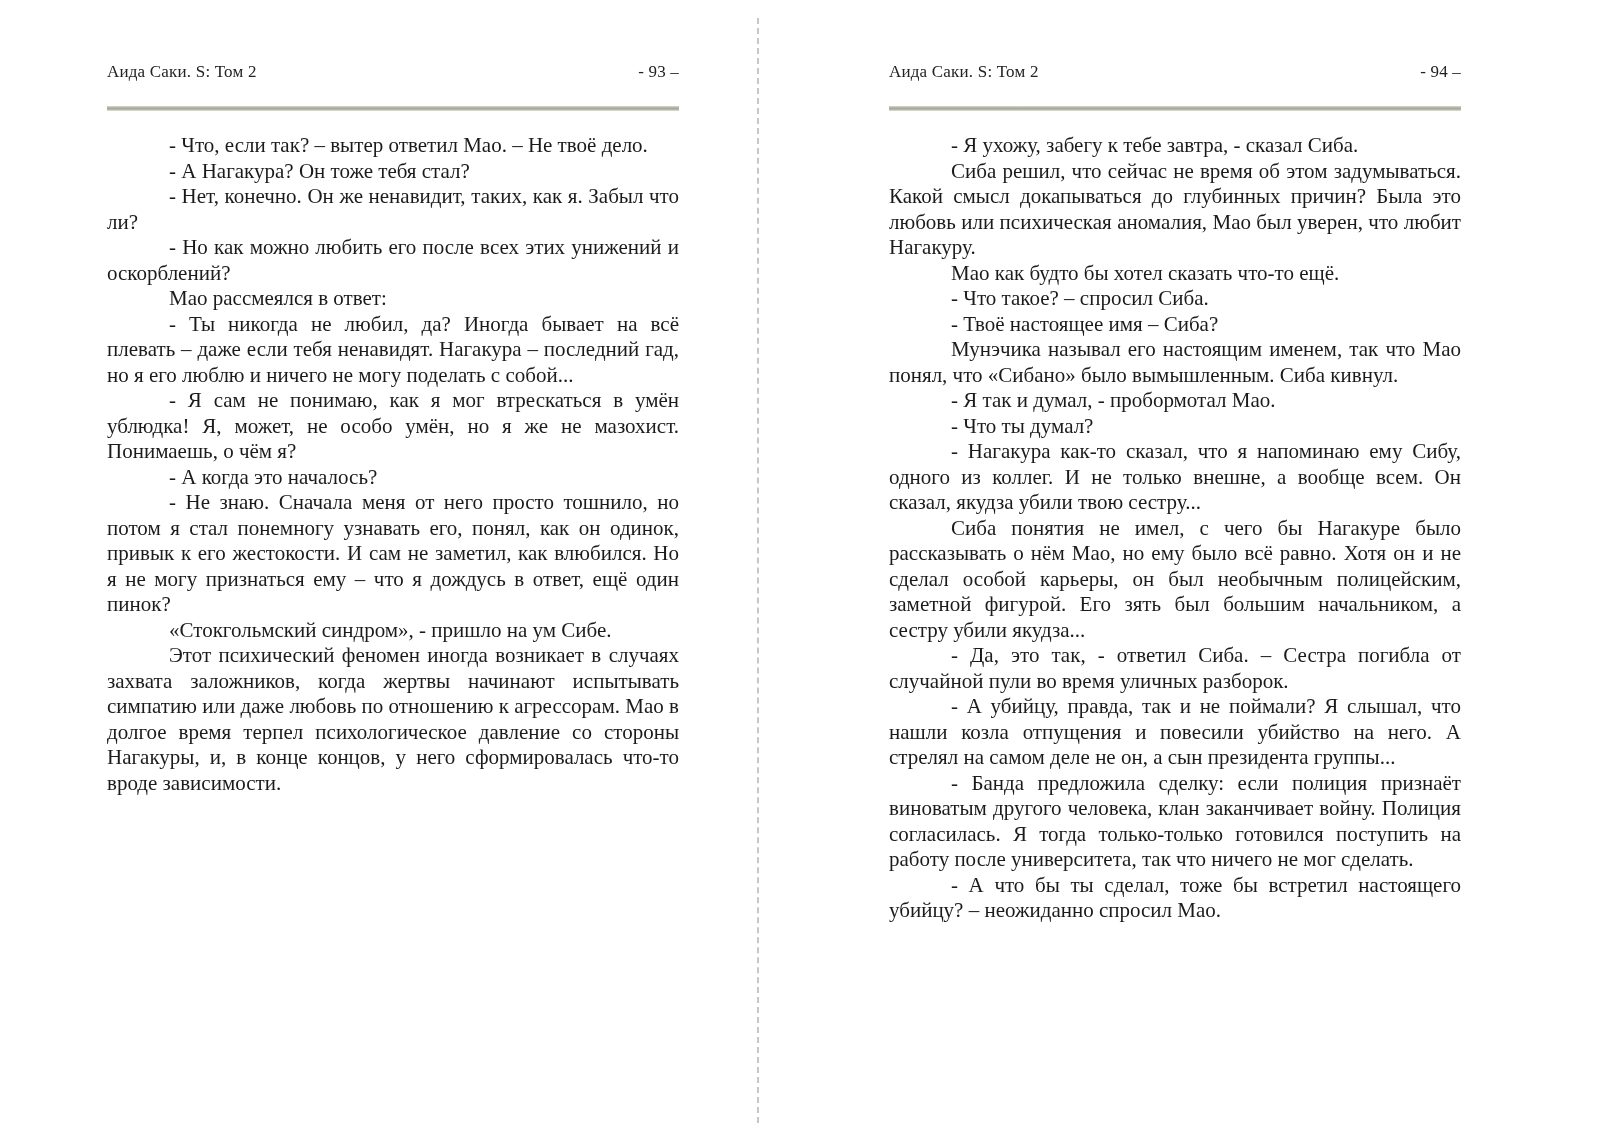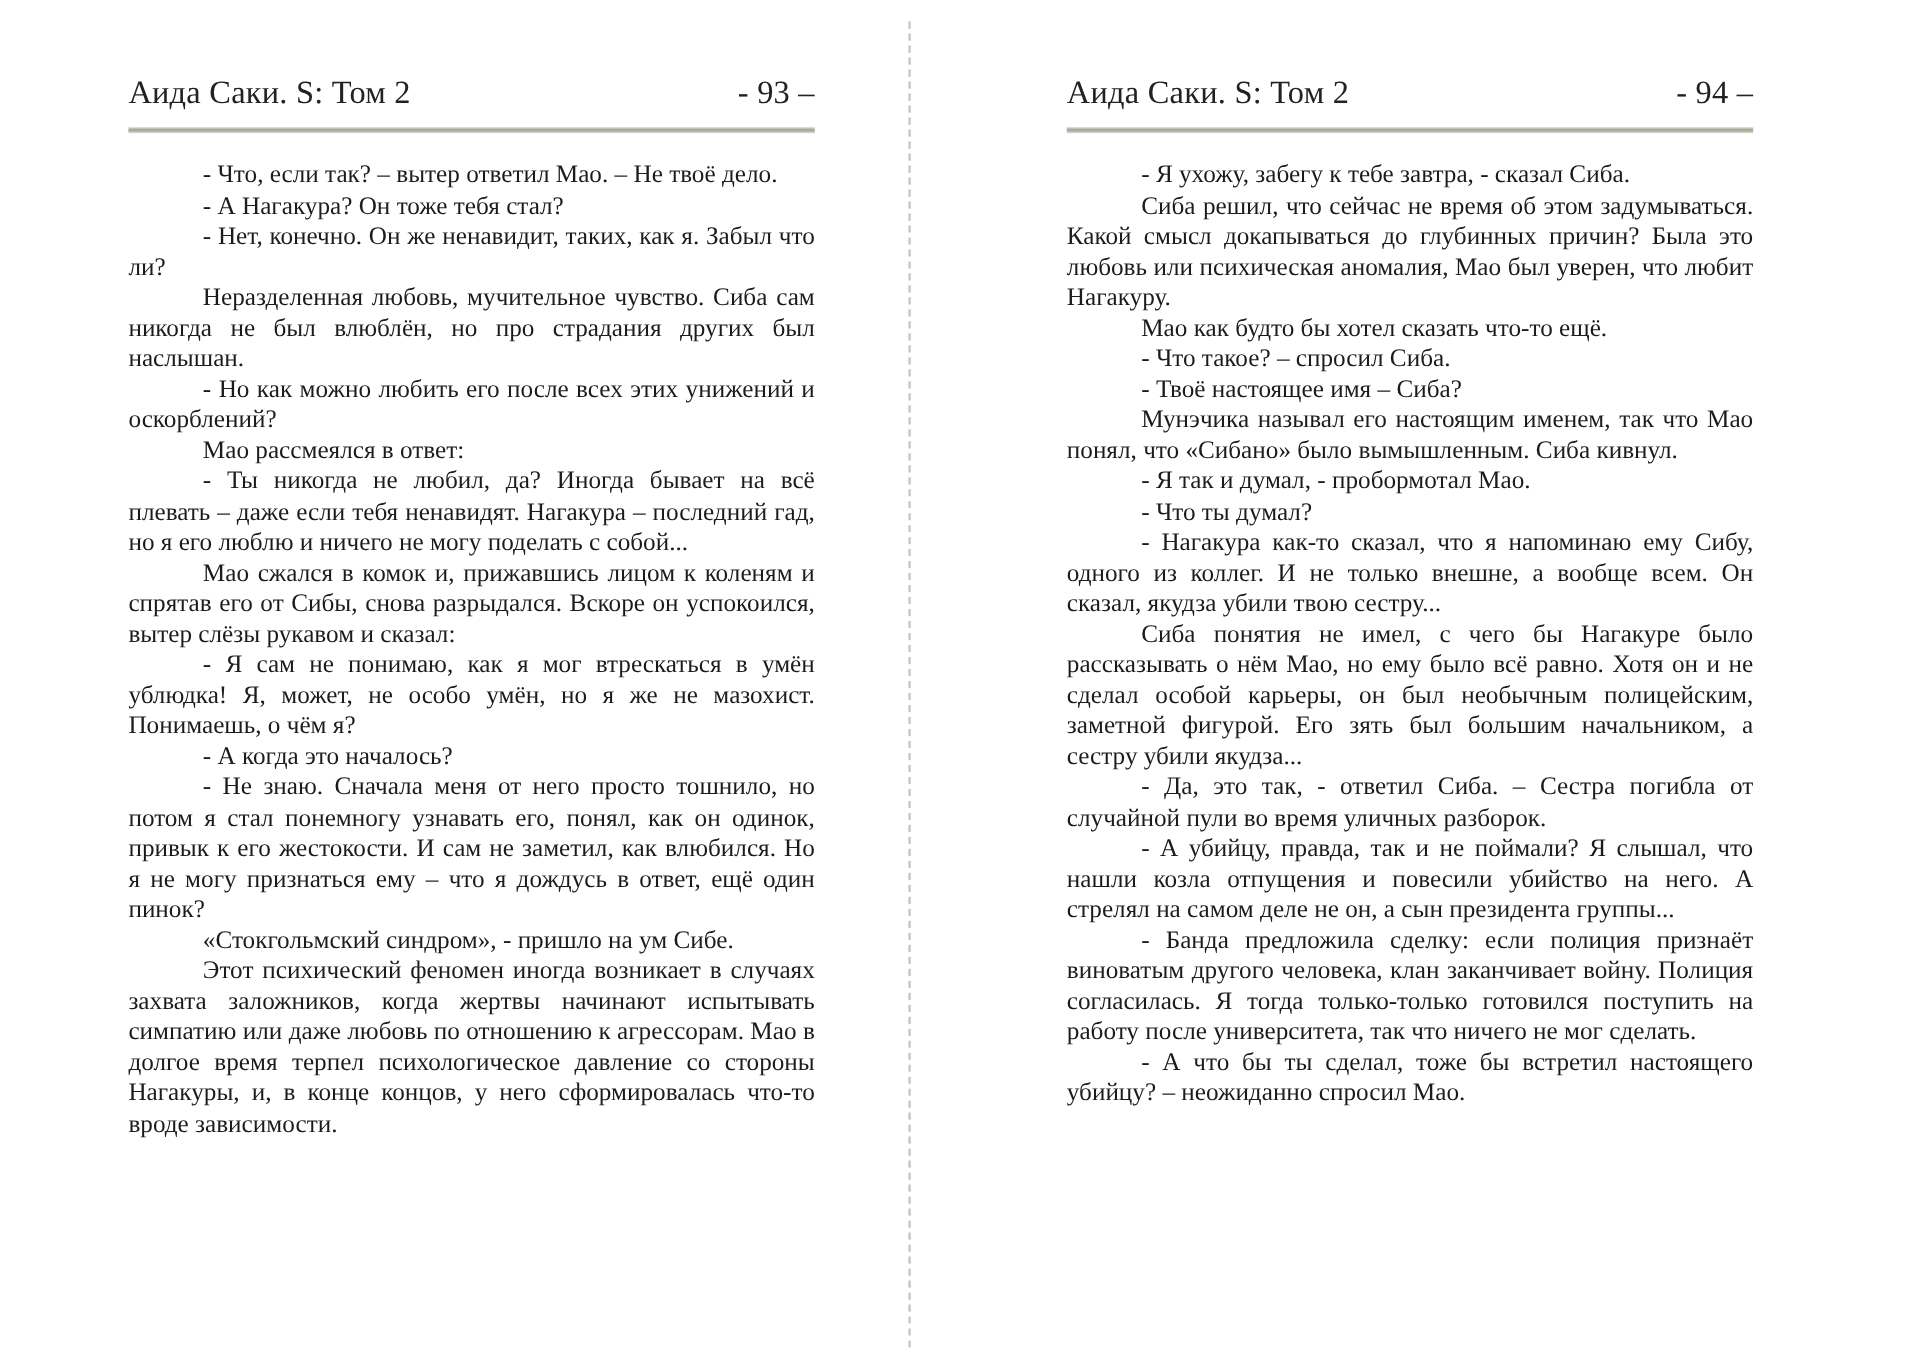--- a/index.html
+++ b/index.html
@@ -28,21 +28,21 @@
   .page-right { left: 889px; }
 
   .page-header {
     position: absolute;
     top: 62px;
     left: 0;
     right: 0;
     display: flex;
     justify-content: space-between;
     align-items: baseline;
-    font-size: 27px;
+    font-size: 17px;
     letter-spacing: 0.2px;
     color: #222222;
   }
   .header-rule {
     position: absolute;
     top: 106px;
     left: 0;
     right: 0;
     height: 5px;
     background: linear-gradient(to bottom, #d9d9cd 0%, #a4a497 45%, #b7b7aa 70%, #e3e3d8 100%);
@@ -79,25 +79,23 @@
   <section class="page page-left">
     <header class="page-header">
       <span>Аида Саки. S: Том 2</span>
       <span>- 93 –</span>
     </header>
     <div class="header-rule"></div>
     <div class="page-body">
         <p class="para">- Что, если так? – вытер ответил Мао. – Не твоё дело.</p>
         <p class="para">- А Нагакура? Он тоже тебя стал?</p>
         <p class="para">- Нет, конечно. Он же ненавидит, таких, как я. Забыл что ли?</p>
-        <p class="para">Неразделенная любовь, мучительное чувство. Сиба сам никогда не был влюблён, но про страдания других был наслышан.</p>
         <p class="para">- Но как можно любить его после всех этих унижений и оскорблений?</p>
         <p class="para">Мао рассмеялся в ответ:</p>
         <p class="para">- Ты никогда не любил, да? Иногда бывает на всё плевать – даже если тебя ненавидят. Нагакура – последний гад, но я его люблю и ничего не могу поделать с собой...</p>
-        <p class="para">Мао сжался в комок и, прижавшись лицом к коленям и спрятав его от Сибы, снова разрыдался. Вскоре он успокоился, вытер слёзы рукавом и сказал:</p>
         <p class="para">- Я сам не понимаю, как я мог втрескаться в умён ублюдка! Я, может, не особо умён, но я же не мазохист. Понимаешь, о чём я?</p>
         <p class="para">- А когда это началось?</p>
         <p class="para">- Не знаю. Сначала меня от него просто тошнило, но потом я стал понемногу узнавать его, понял, как он одинок, привык к его жестокости. И сам не заметил, как влюбился. Но я не могу признаться ему – что я дождусь в ответ, ещё один пинок?</p>
         <p class="para">«Стокгольмский синдром», - пришло на ум Сибе.</p>
         <p class="para">Этот психический феномен иногда возникает в случаях захвата заложников, когда жертвы начинают испытывать симпатию или даже любовь по отношению к агрессорам. Мао в долгое время терпел психологическое давление со стороны Нагакуры, и, в конце концов, у него сформировалась что-то вроде зависимости.</p>
       </div>
   </section>
 
   <div class="center-divider"></div>
 

